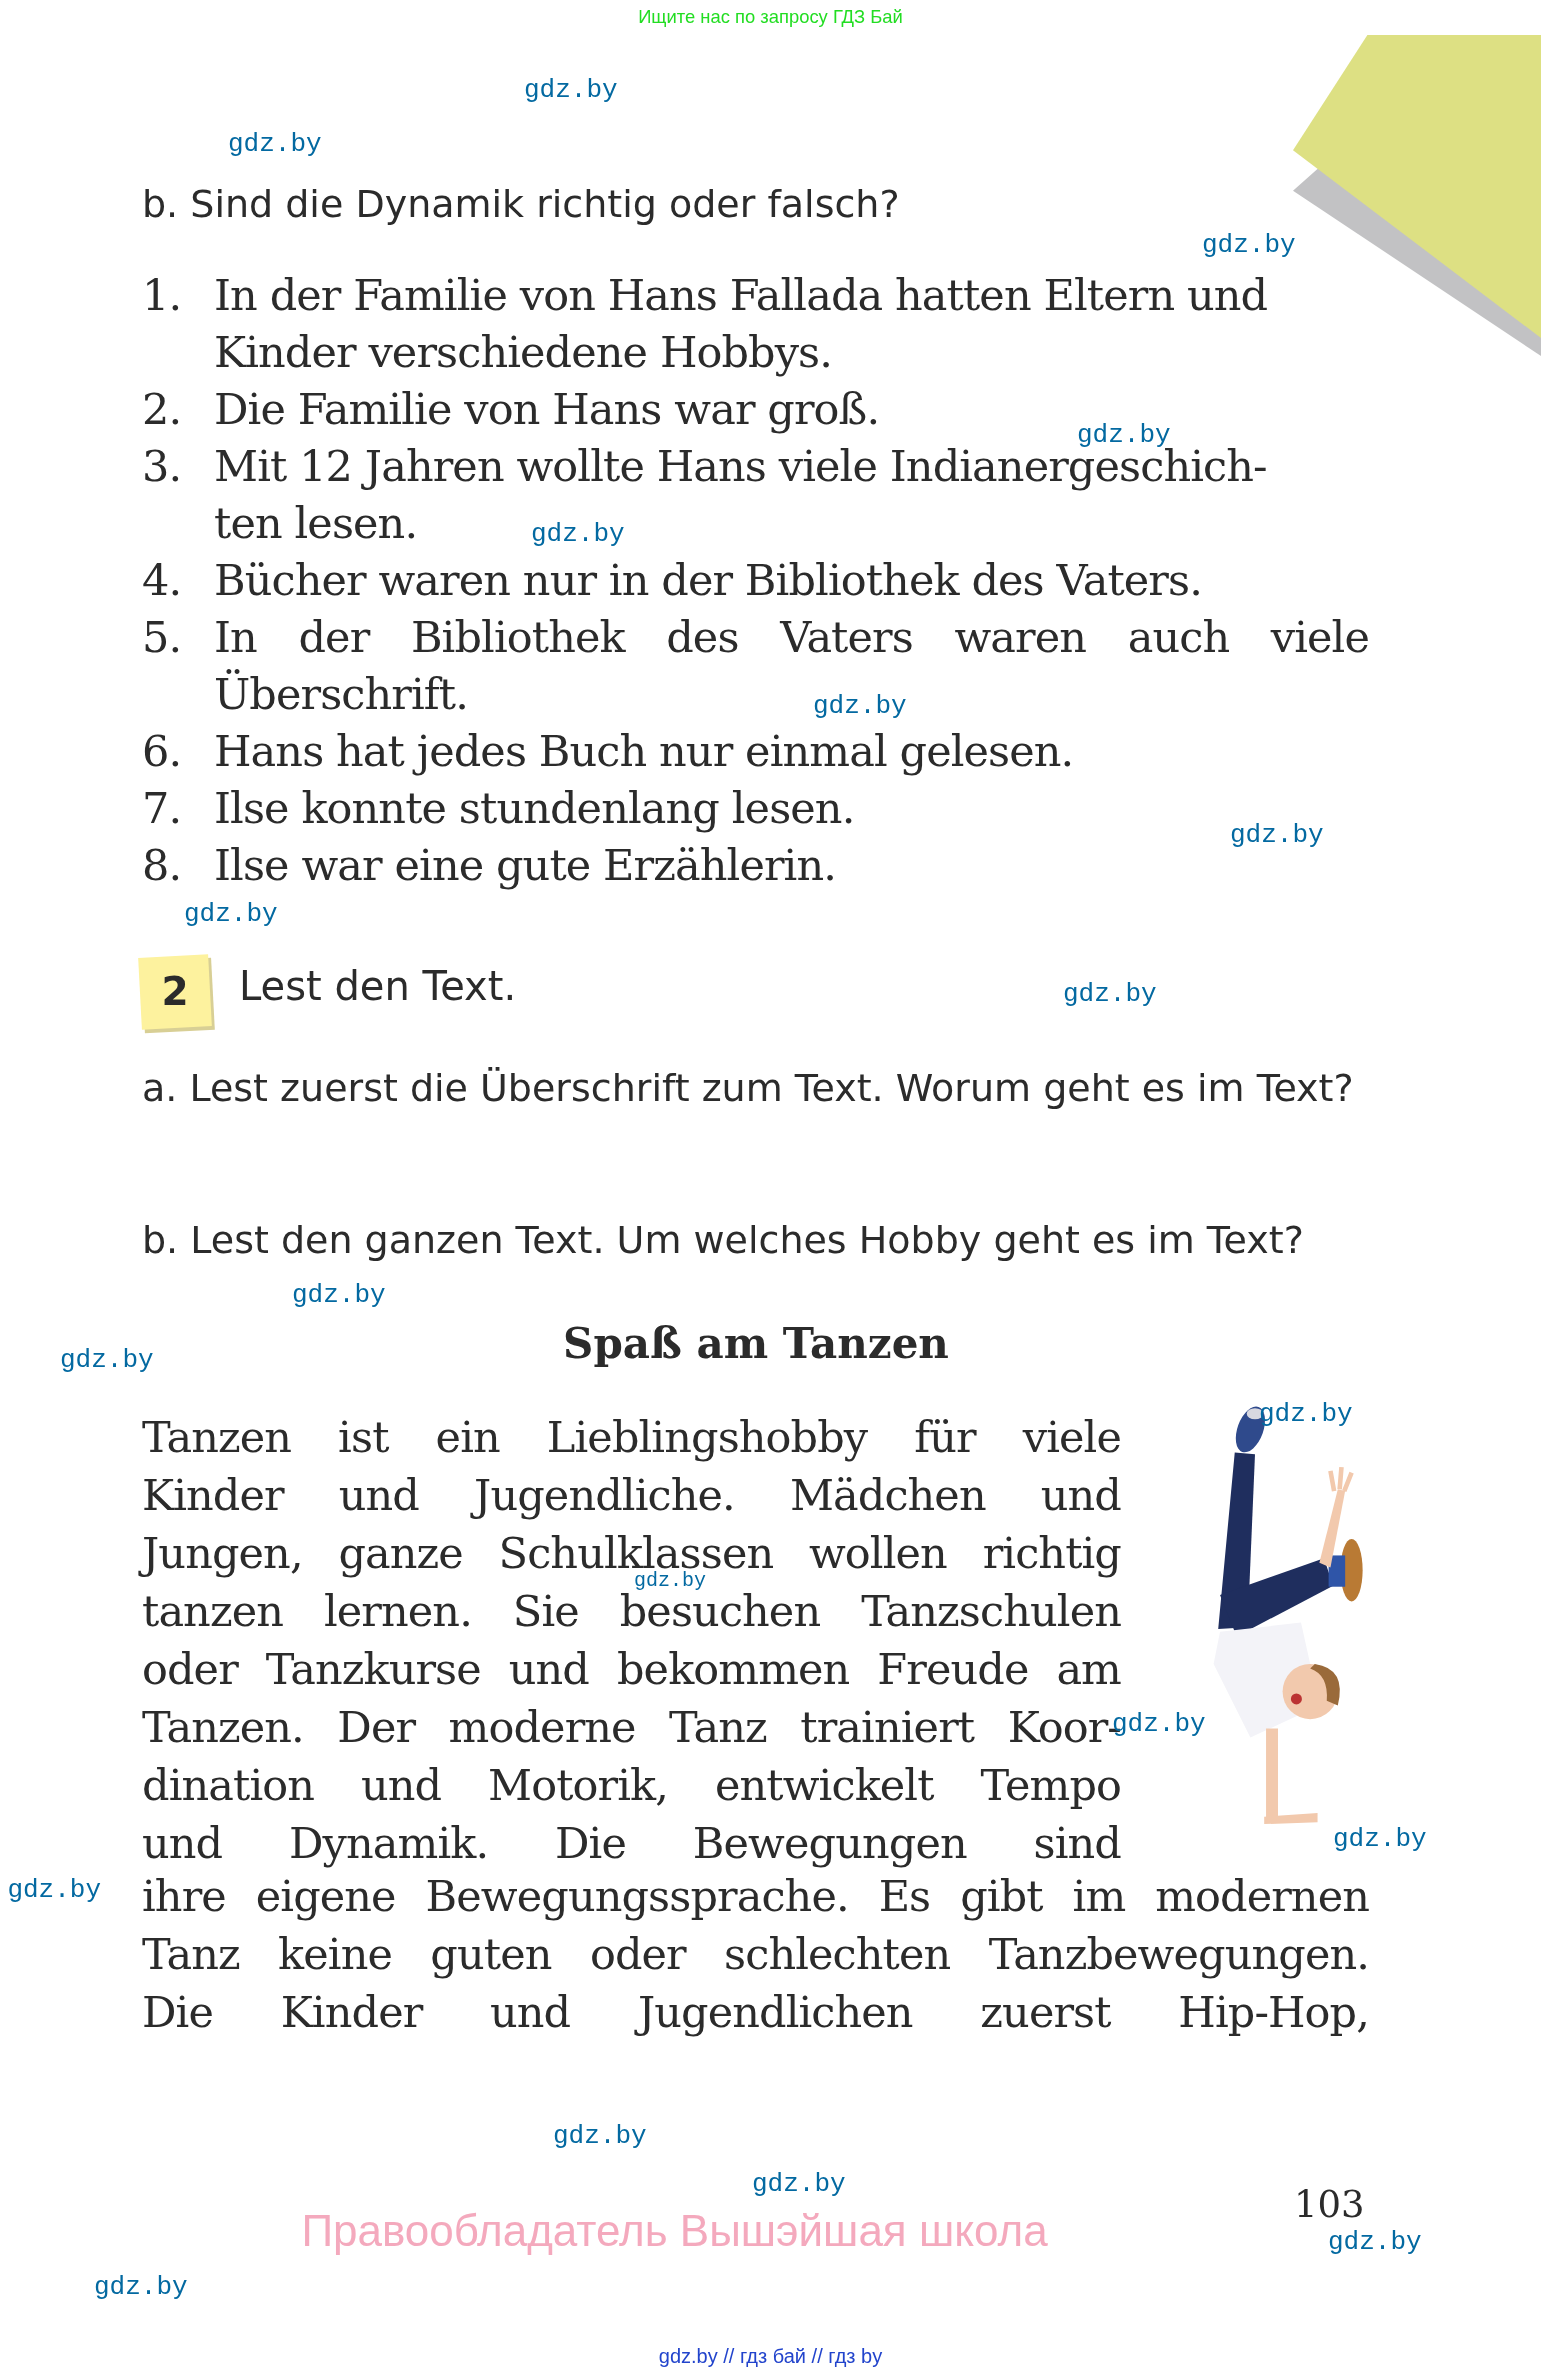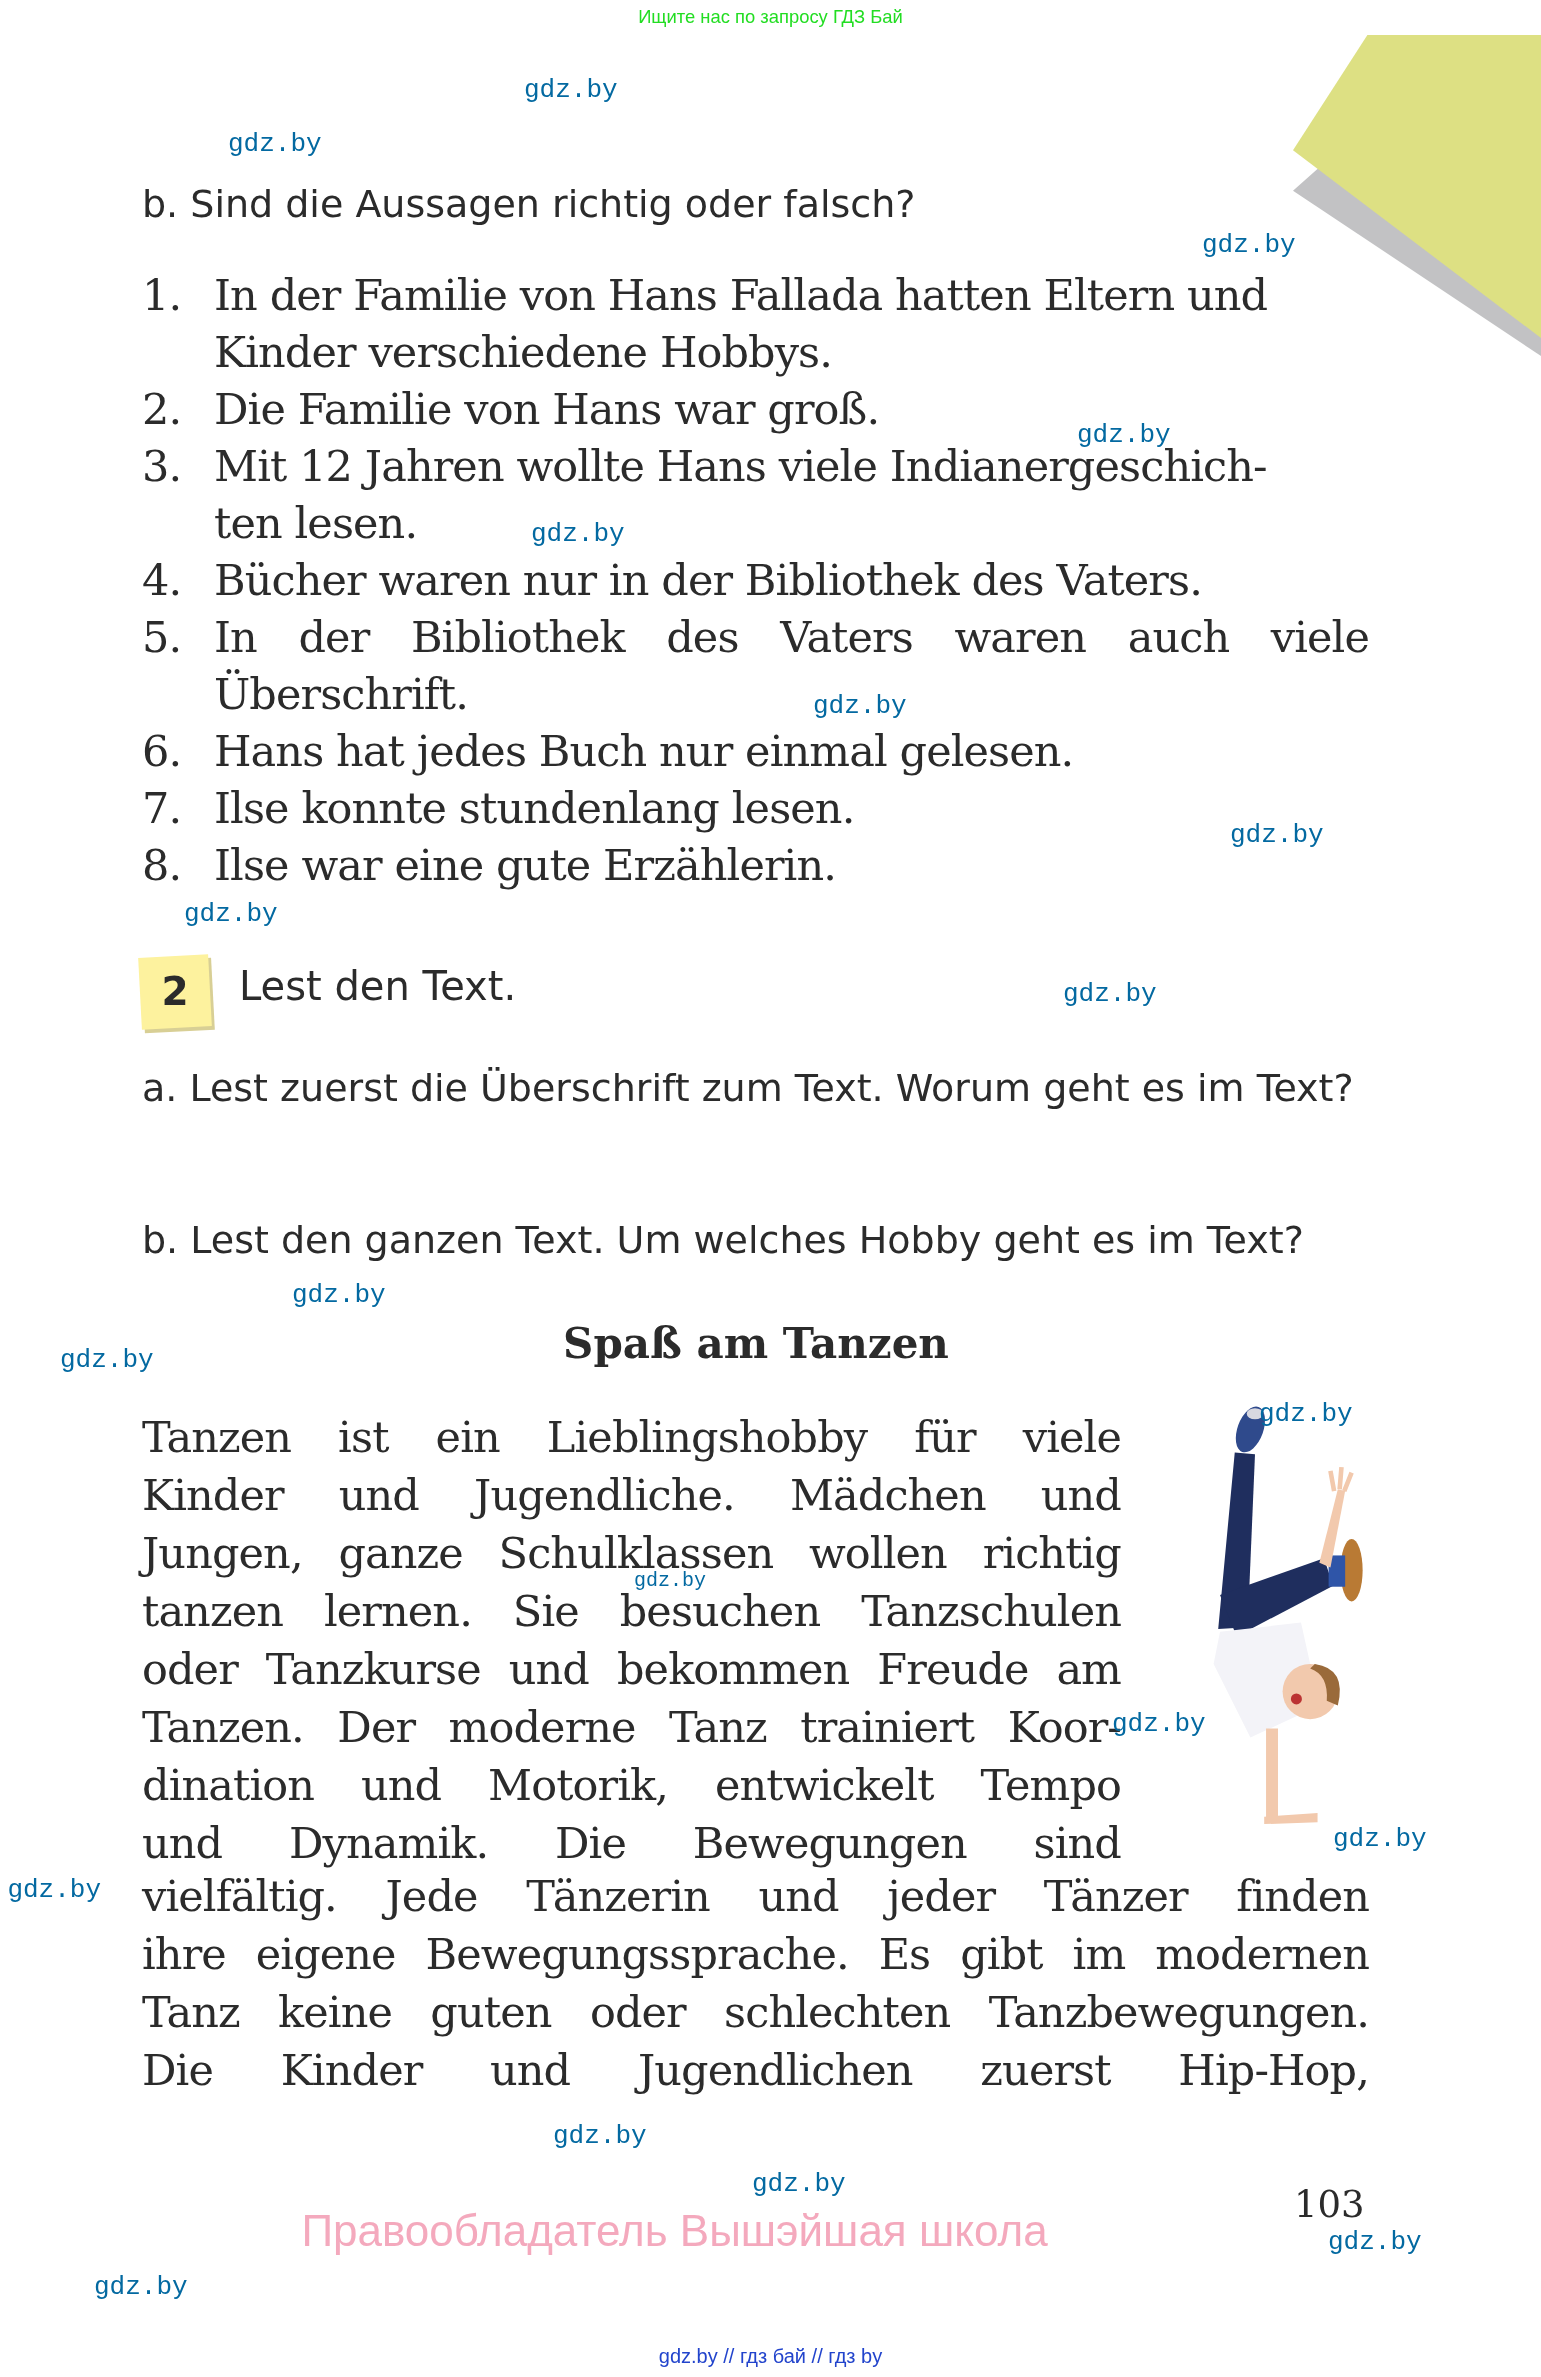--- a/index.html
+++ b/index.html
@@ -29,21 +29,21 @@
   .footer-links { left:0; width:1541px; top:2345px; text-align:center; font-family:"Liberation Sans", sans-serif; font-size:20px; color:#2244cc; }
 </style>
 </head>
 <body>
 
 <div class="abs top-banner">Ищите нас по запросу ГДЗ Бай</div>
 
 <div class="abs corner-shadow"></div>
 <div class="abs corner"></div>
 
-<div class="abs sans-head" style="left:142px; top:182px;">b. Sind die Aussagen richtig oder falsch?</div>
+<div class="abs sans-head" style="left:142px; top:182px;">b. Sind die Dynamik richtig oder falsch?</div>
 
 <ol class="abs list">
   <li>
       <span class="num">1.</span>
       <span class="txt">In der Familie von Hans Fallada hatten Eltern und<br>Kinder verschiedene Hobbys.</span>
     </li>
   <li>
       <span class="num">2.</span>
       <span class="txt">Die Familie von Hans war groß.</span>
     </li>
@@ -87,21 +87,20 @@
   <div>Kinder und Jugendliche. Mädchen und</div>
   <div>Jungen, ganze Schulklassen wollen richtig</div>
   <div>tanzen lernen. Sie besuchen Tanzschulen</div>
   <div>oder Tanzkurse und bekommen Freude am</div>
   <div>Tanzen. Der moderne Tanz trainiert Koor-</div>
   <div>dination und Motorik, entwickelt Tempo</div>
   <div>und Dynamik. Die Bewegungen sind</div>
 </div>
 
 <div class="abs story story-wide">
-  <div>vielfältig. Jede Tänzerin und jeder Tänzer finden</div>
   <div>ihre eigene Bewegungssprache. Es gibt im modernen</div>
   <div>Tanz keine guten oder schlechten Tanzbewegungen.</div>
   <div>Die Kinder und Jugendlichen zuerst Hip-Hop,</div>
 </div>
 
 <svg class="abs photo" viewBox="0 0 250 500" aria-label="Boy doing a one-hand breakdance freeze">
 
   <ellipse cx="95" cy="45" rx="14" ry="26" fill="#2f4a8c" transform="rotate(20 95 45)"></ellipse>
   <ellipse cx="100" cy="28" rx="9" ry="6" fill="#d8d8e0"></ellipse>
 

